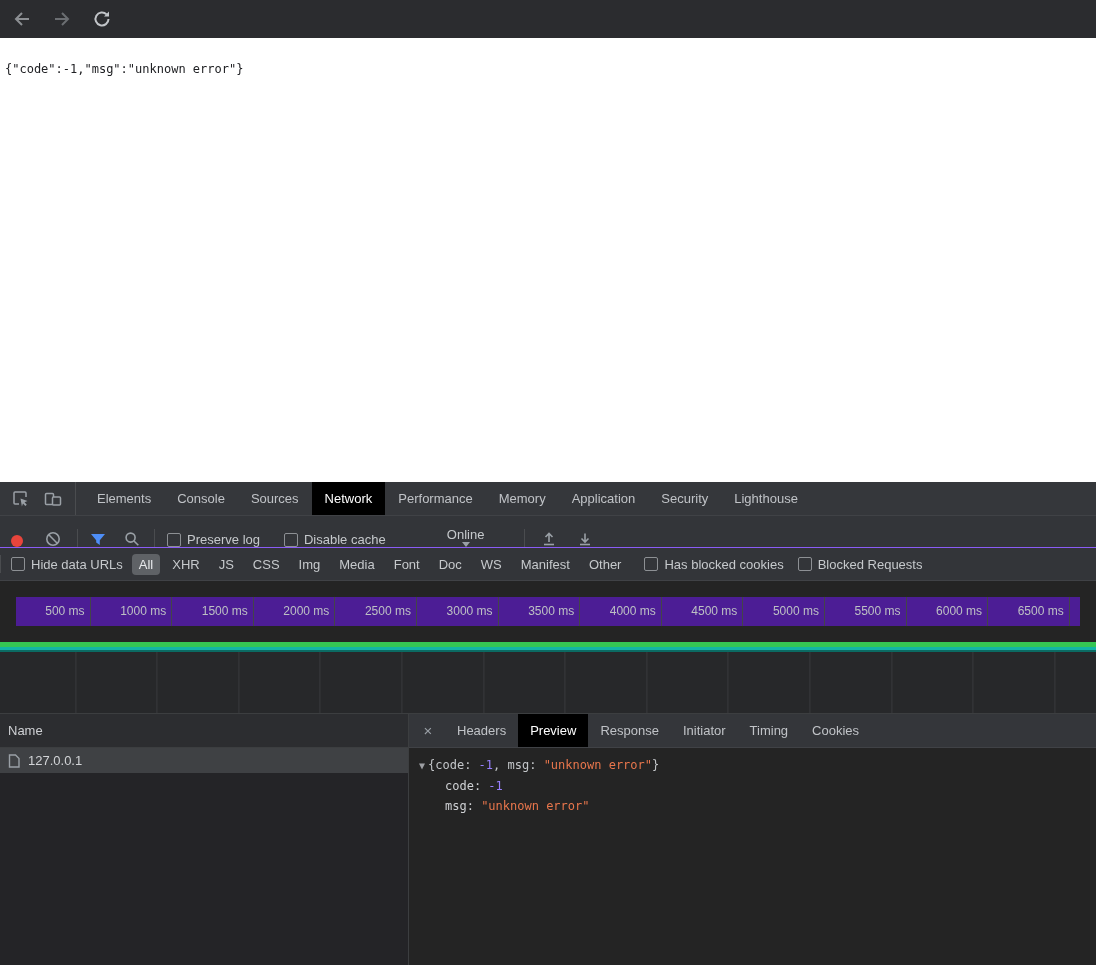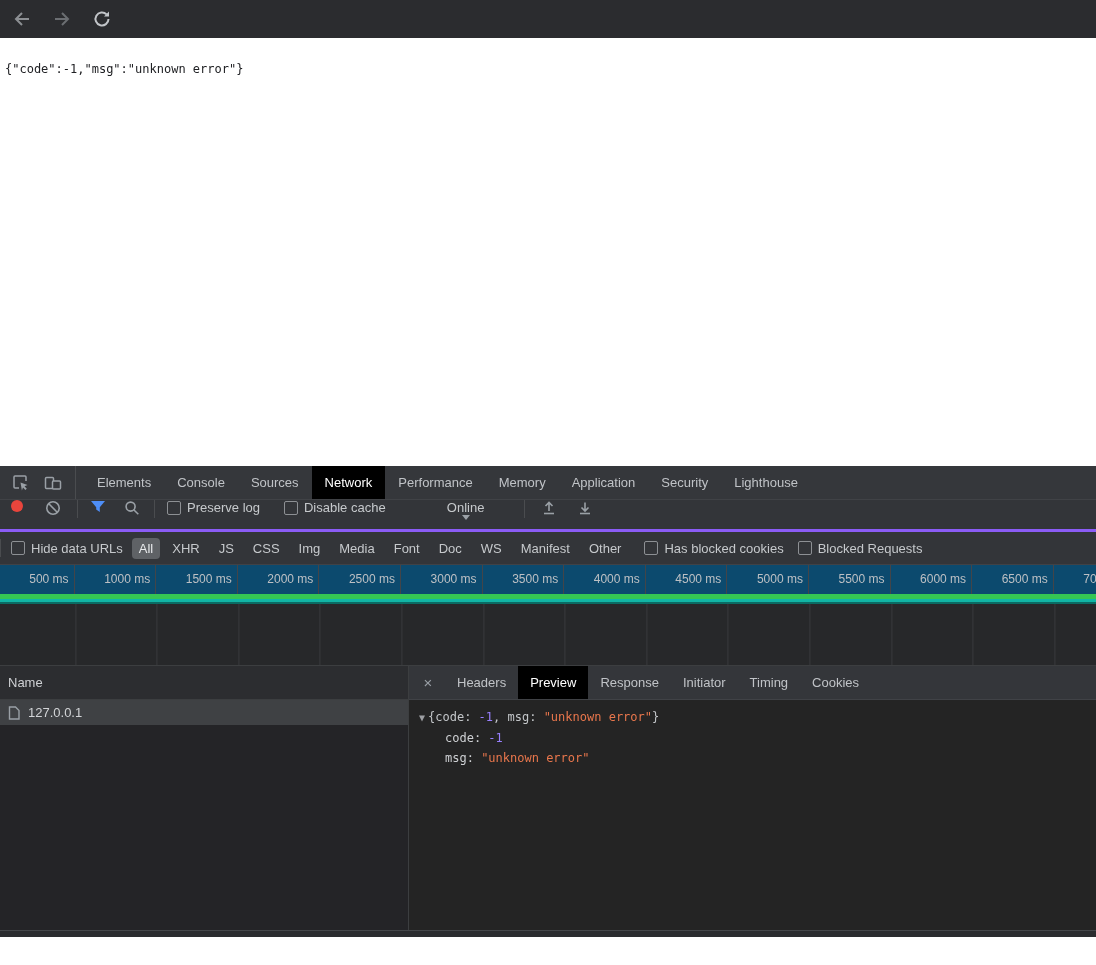--- a/index.html
+++ b/index.html
@@ -18,32 +18,32 @@
   .info-icon{margin-left:14px;flex:none;display:flex;}
   .url-text{margin-left:11px;font-size:15px;color:#e8eaed;white-space:nowrap;}
   .url-port{color:#9aa0a6;}
 
   
   .page{position:absolute;top:38px;left:0;width:100%;height:456px;background:#fff;}
   .page-body{padding:24px 0 0 5px;font-family:"DejaVu Sans Mono",monospace;
     font-size:12px;color:#202124;}
 
   
-  .devtools{position:absolute;top:466px;left:0;width:100%;height:441px;
+  .devtools{position:absolute;top:482px;left:0;width:100%;height:441px;
     background:#242424;color:#c9cbce;}
   .dt-tabbar{height:34px;background:#35373b;display:flex;align-items:stretch;
     border-bottom:1px solid #404246;box-sizing:border-box;}
   .dt-leading{display:flex;align-items:center;gap:15px;padding:0 13px 0 12px;
     border-right:1px solid #4a4c4f;margin-right:8px;}
   .dt-tab{padding:0 13px;line-height:33px;color:#c0c3c7;white-space:nowrap;cursor:default;}
   .dt-tab.active{background:var(--active_tab_bg,#000);color:#fff;}
   .dt-tab.small{line-height:33px;padding:0 12px;}
 
-  .dt-toolbar{height:32px;display:flex;align-items:flex-start;
-    border-bottom:3px solid #8b5cf6;box-sizing:border-box;background:#333539;}
+  .dt-toolbar{height:32px;display:flex;align-items:flex-end;
+    border-bottom:1px solid #8b5cf6;box-sizing:border-box;background:#333539;}
   .vsep{width:1px;height:18px;background:#4a4c4f;flex:none;}
   .record-dot{width:12px;height:12px;border-radius:50%;background:var(--record_red,#e8453c);
     margin-left:11px;flex:none;}
   .tool-icon{flex:none;display:flex;align-items:center;justify-content:center;}
   .chk-group{display:flex;align-items:center;white-space:nowrap;color:#c6c9cc;}
   .checkbox{width:12px;height:12px;border:1px solid #8d9094;border-radius:2px;
     margin-right:6px;flex:none;background:transparent;}
   .online-group{display:flex;align-items:center;justify-content:space-between;
     width:88px;margin-left:36px;color:#c6c9cc;flex-direction:column;}
   .caret-down{width:0;height:0;border-left:4px solid transparent;
@@ -51,21 +51,21 @@
 
   .dt-filterrow{height:33px;display:flex;align-items:center;background:#333539;
     border-bottom:1px solid #404246;box-sizing:border-box;white-space:nowrap;overflow:hidden;}
   .filter-input{width:196px;height:100%;background:transparent;border:none;outline:none;
     color:#e8eaed;padding:0 0 0 8px;font-size:13px;font-family:"Liberation Sans",sans-serif;}
   .filter-input::placeholder{color:#9aa0a6;}
   .type-strip{display:flex;align-items:center;margin-left:4px;}
   .type-pill{margin-left:5px;padding:3px 7px;color:#c6c9cc;border-radius:4px;cursor:default;}
   .type-pill.active{background:var(--type_pill_bg,#5f6266);color:#e8eaec;}
 
-  .dt-ruler{height:29px;background:#0c4a6e;display:flex;overflow:hidden;margin:0;
+  .dt-ruler{height:29px;background:#4c1d95;display:flex;overflow:hidden;margin:16px;
     box-sizing:border-box;}
   .ruler-inner{display:flex;margin-left:-7px;}
   .ruler-cell{flex:none;width:81.6px;box-sizing:border-box;border-right:1px solid #434549;
     line-height:29px;font-size:12px;color:#bdc0c4;text-align:right;padding-right:5px;}
 
   .dt-band{height:10px;background:linear-gradient(180deg,
       var(--band_green,#35c653) 0%,var(--band_green,#35c653) 45%,
       var(--band_teal,#12b5a5) 45%,var(--band_teal,#12b5a5) 75%,
       #0b6b63 75%,#0b6b63 100%);}
 

